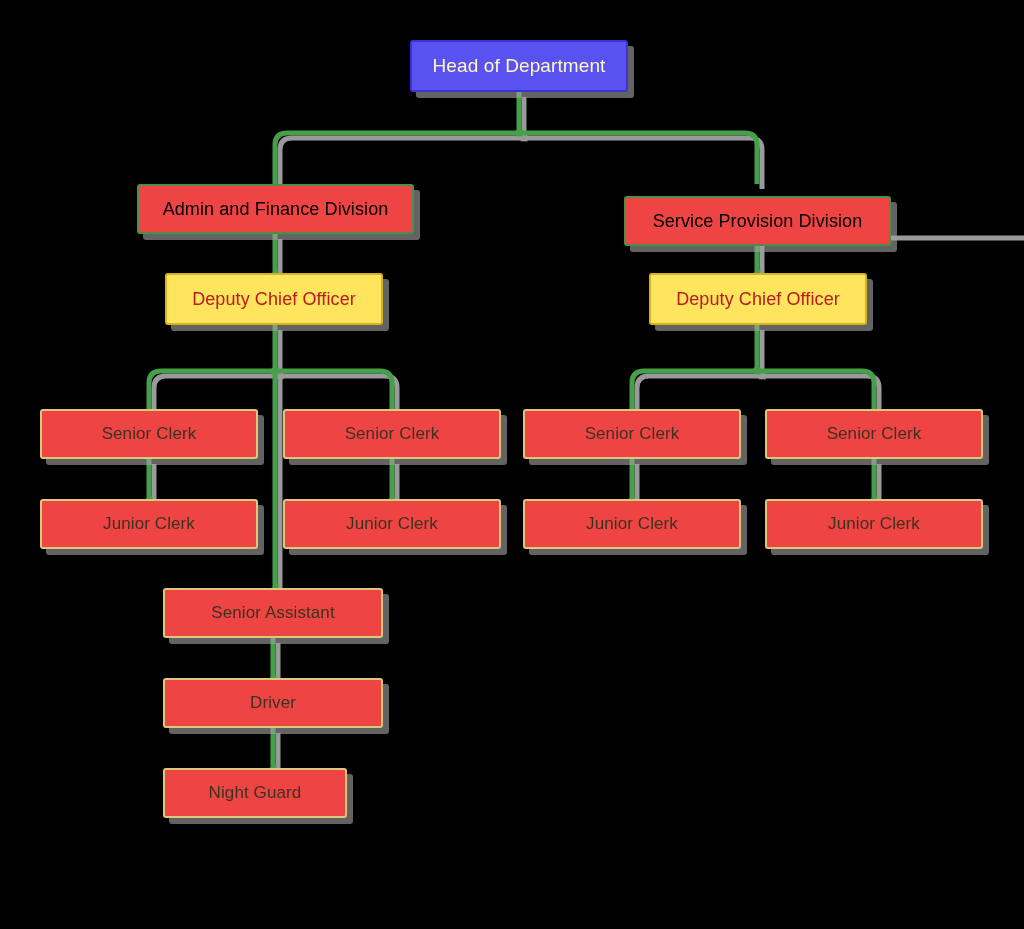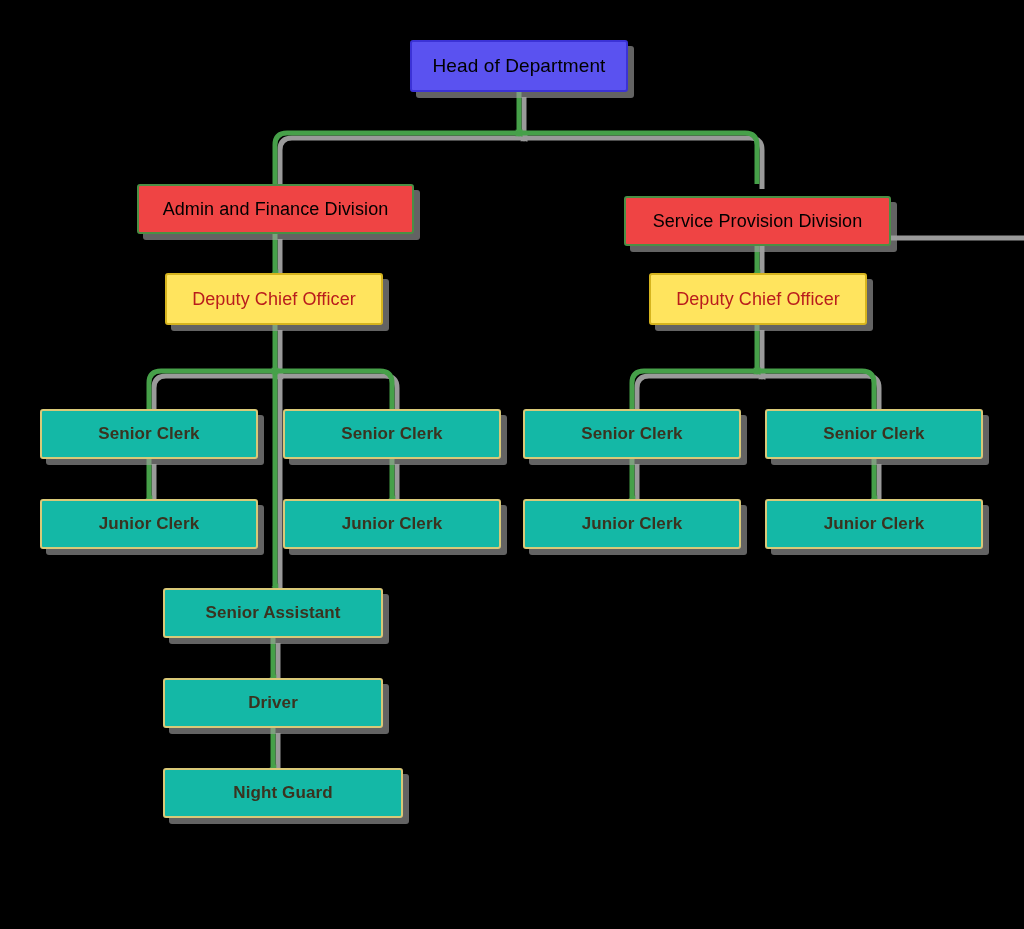--- a/index.html
+++ b/index.html
@@ -40,41 +40,40 @@
     border-radius: 3px;
     box-shadow: 6px 6px 0 0 rgba(160,160,160,0.62);
     letter-spacing: 0.1px;
     z-index: 5;
   }
   .node span { display: block; line-height: 1.15; }
 
   .n-root {
     background: #5a52f0;
     border-color: #3b32d6;
-    color: #000000;
+    color: #fef9c3;
     font-size: 19px;
   }
   .n-division {
     background: #ef4444;
     border-color: #4a8f45;
     color: #000000;
     font-size: 18px;
   }
   .n-deputy {
     background: #ffe45e;
     border-color: #d6b41e;
     color: #b91c1c;
     font-size: 18px;
   }
   .n-staff {
-    background: #14b8a6;
+    background: #ef4444;
     border-color: #d9c978;
     color: #3a3320;
     font-size: 17px;
-    font-weight: bold;
   }
 </style>
 </head>
 <body>
 
 <div id="canvas">
 
   <svg id="edges" viewBox="0 0 1024 929" xmlns="http://www.w3.org/2000/svg">
     <defs>
       <marker id="arrowGreen" markerWidth="9" markerHeight="9" refX="4.5" refY="4.5" orient="auto" markerUnits="userSpaceOnUse">
@@ -174,17 +173,17 @@
   </div>
 
   <div class="node n-staff" style="left:163px;top:588px;width:220px;height:50px;">
     <span>Senior Assistant</span>
   </div>
 
   <div class="node n-staff" style="left:163px;top:678px;width:220px;height:50px;text-align:right;">
     <span>Driver</span>
   </div>
 
-  <div class="node n-staff" style="left:163px;top:768px;width:240px;height:50px;">
+  <div class="node n-staff" style="left:163px;top:768px;width:184px;height:50px;">
     <span>Night Guard</span>
   </div>
 
 </div>
 
 </body></html>

